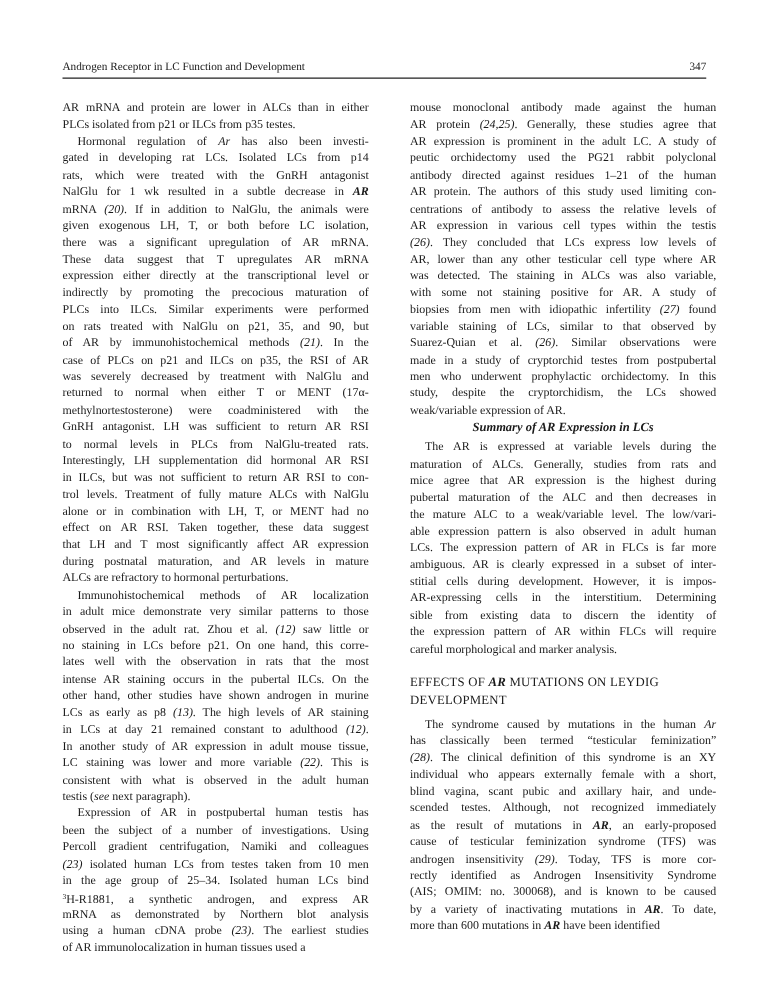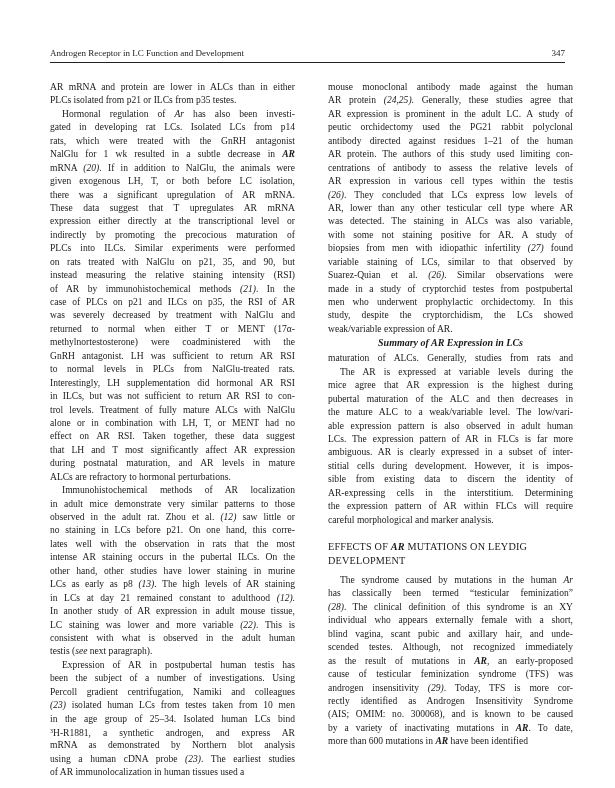--- a/index.html
+++ b/index.html
@@ -37,21 +37,20 @@
     <span class="line">rats, which were treated with the GnRH antagonist</span>
     <span class="line">NalGlu for 1 wk resulted in a subtle decrease in <b><i>AR</i></b></span>
     <span class="line">mRNA <i>(20)</i>. If in addition to NalGlu, the animals were</span>
     <span class="line">given exogenous LH, T, or both before LC isolation,</span>
     <span class="line">there was a significant upregulation of AR mRNA.</span>
     <span class="line">These data suggest that T upregulates AR mRNA</span>
     <span class="line">expression either directly at the transcriptional level or</span>
     <span class="line">indirectly by promoting the precocious maturation of</span>
     <span class="line">PLCs into ILCs. Similar experiments were performed</span>
     <span class="line">on rats treated with NalGlu on p21, 35, and 90, but</span>
-    <span class="line">instead measuring the relative staining intensity (RSI)</span>
     <span class="line">of AR by immunohistochemical methods <i>(21)</i>. In the</span>
     <span class="line">case of PLCs on p21 and ILCs on p35, the RSI of AR</span>
     <span class="line">was severely decreased by treatment with NalGlu and</span>
     <span class="line">returned to normal when either T or MENT (17α-</span>
     <span class="line">methylnortestosterone) were coadministered with the</span>
     <span class="line">GnRH antagonist. LH was sufficient to return AR RSI</span>
     <span class="line">to normal levels in PLCs from NalGlu-treated rats.</span>
     <span class="line">Interestingly, LH supplementation did hormonal AR RSI</span>
     <span class="line">in ILCs, but was not sufficient to return AR RSI to con-</span>
     <span class="line">trol levels. Treatment of fully mature ALCs with NalGlu</span>
@@ -59,21 +58,21 @@
     <span class="line">effect on AR RSI. Taken together, these data suggest</span>
     <span class="line">that LH and T most significantly affect AR expression</span>
     <span class="line">during postnatal maturation, and AR levels in mature</span>
     <span class="line last">ALCs are refractory to hormonal perturbations.</span>
     <span class="line indent">Immunohistochemical methods of AR localization</span>
     <span class="line">in adult mice demonstrate very similar patterns to those</span>
     <span class="line">observed in the adult rat. Zhou et al. <i>(12)</i> saw little or</span>
     <span class="line">no staining in LCs before p21. On one hand, this corre-</span>
     <span class="line">lates well with the observation in rats that the most</span>
     <span class="line">intense AR staining occurs in the pubertal ILCs. On the</span>
-    <span class="line">other hand, other studies have lower staining in murine</span>
+    <span class="line">other hand, other studies have shown androgen in murine</span>
     <span class="line">LCs as early as p8 <i>(13)</i>. The high levels of AR staining</span>
     <span class="line">in LCs at day 21 remained constant to adulthood <i>(12)</i>.</span>
     <span class="line">In another study of AR expression in adult mouse tissue,</span>
     <span class="line">LC staining was lower and more variable <i>(22)</i>. This is</span>
     <span class="line">consistent with what is observed in the adult human</span>
     <span class="line last">testis (<i>see</i> next paragraph).</span>
     <span class="line indent">Expression of AR in postpubertal human testis has</span>
     <span class="line">been the subject of a number of investigations. Using</span>
     <span class="line">Percoll gradient centrifugation, Namiki and colleagues</span>
     <span class="line"><i>(23)</i> isolated human LCs from testes taken from 10 men</span>
@@ -101,31 +100,31 @@
       <span class="line">biopsies from men with idiopathic infertility <i>(27)</i> found</span>
       <span class="line">variable staining of LCs, similar to that observed by</span>
       <span class="line">Suarez-Quian et al. <i>(26)</i>. Similar observations were</span>
       <span class="line">made in a study of cryptorchid testes from postpubertal</span>
       <span class="line">men who underwent prophylactic orchidectomy. In this</span>
       <span class="line">study, despite the cryptorchidism, the LCs showed</span>
       <span class="line last">weak/variable expression of AR.</span>
     </div>
   <span class="subheading">Summary of AR Expression in LCs</span>
   <div id="rp2">
+      <span class="line indent">The AR is expressed at variable levels during the</span>
       <span class="line">maturation of ALCs. Generally, studies from rats and</span>
-      <span class="line indent">The AR is expressed at variable levels during the</span>
       <span class="line">mice agree that AR expression is the highest during</span>
       <span class="line">pubertal maturation of the ALC and then decreases in</span>
       <span class="line">the mature ALC to a weak/variable level. The low/vari-</span>
       <span class="line">able expression pattern is also observed in adult human</span>
       <span class="line">LCs. The expression pattern of AR in FLCs is far more</span>
       <span class="line">ambiguous. AR is clearly expressed in a subset of inter-</span>
       <span class="line">stitial cells during development. However, it is impos-</span>
+      <span class="line">AR-expressing cells in the interstitium. Determining</span>
       <span class="line">sible from existing data to discern the identity of</span>
-      <span class="line">AR-expressing cells in the interstitium. Determining</span>
       <span class="line">the expression pattern of AR within FLCs will require</span>
       <span class="line last">careful morphological and marker analysis.</span>
     </div>
   <div class="heading">
     <span>EFFECTS OF <b><i>AR</i></b> MUTATIONS ON LEYDIG</span><br>
     <span>DEVELOPMENT</span>
   </div>
   <div id="rp3">
       <span class="line indent">The syndrome caused by mutations in the human <i>Ar</i></span>
       <span class="line">has classically been termed “testicular feminization”</span>

